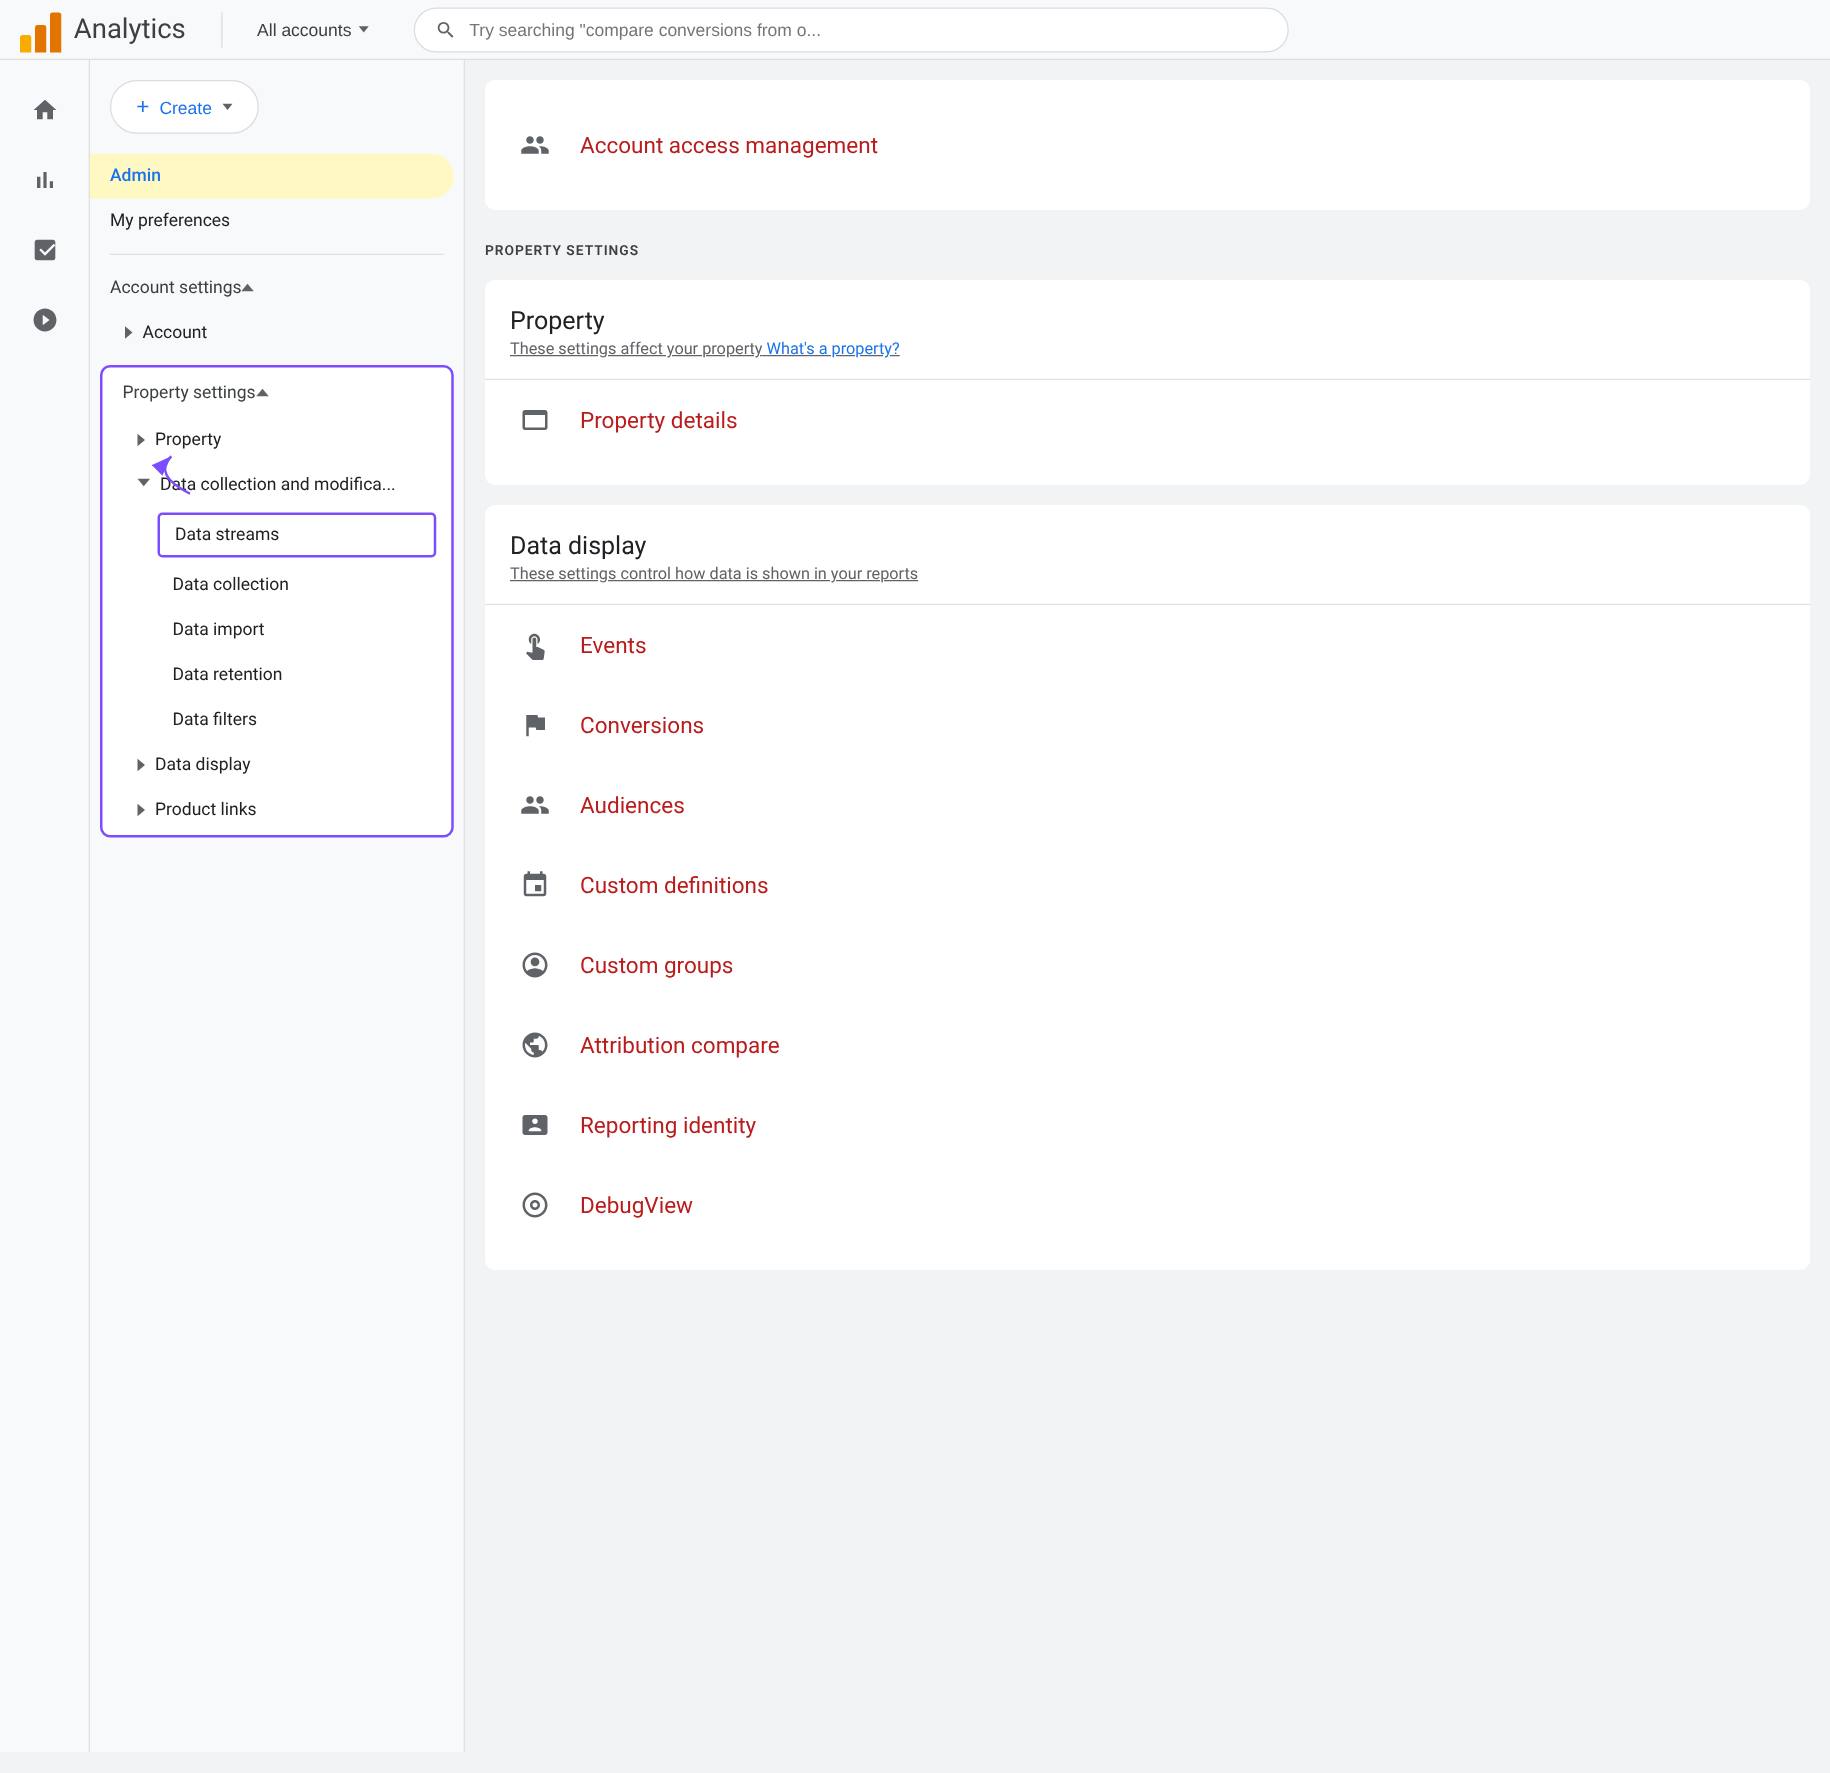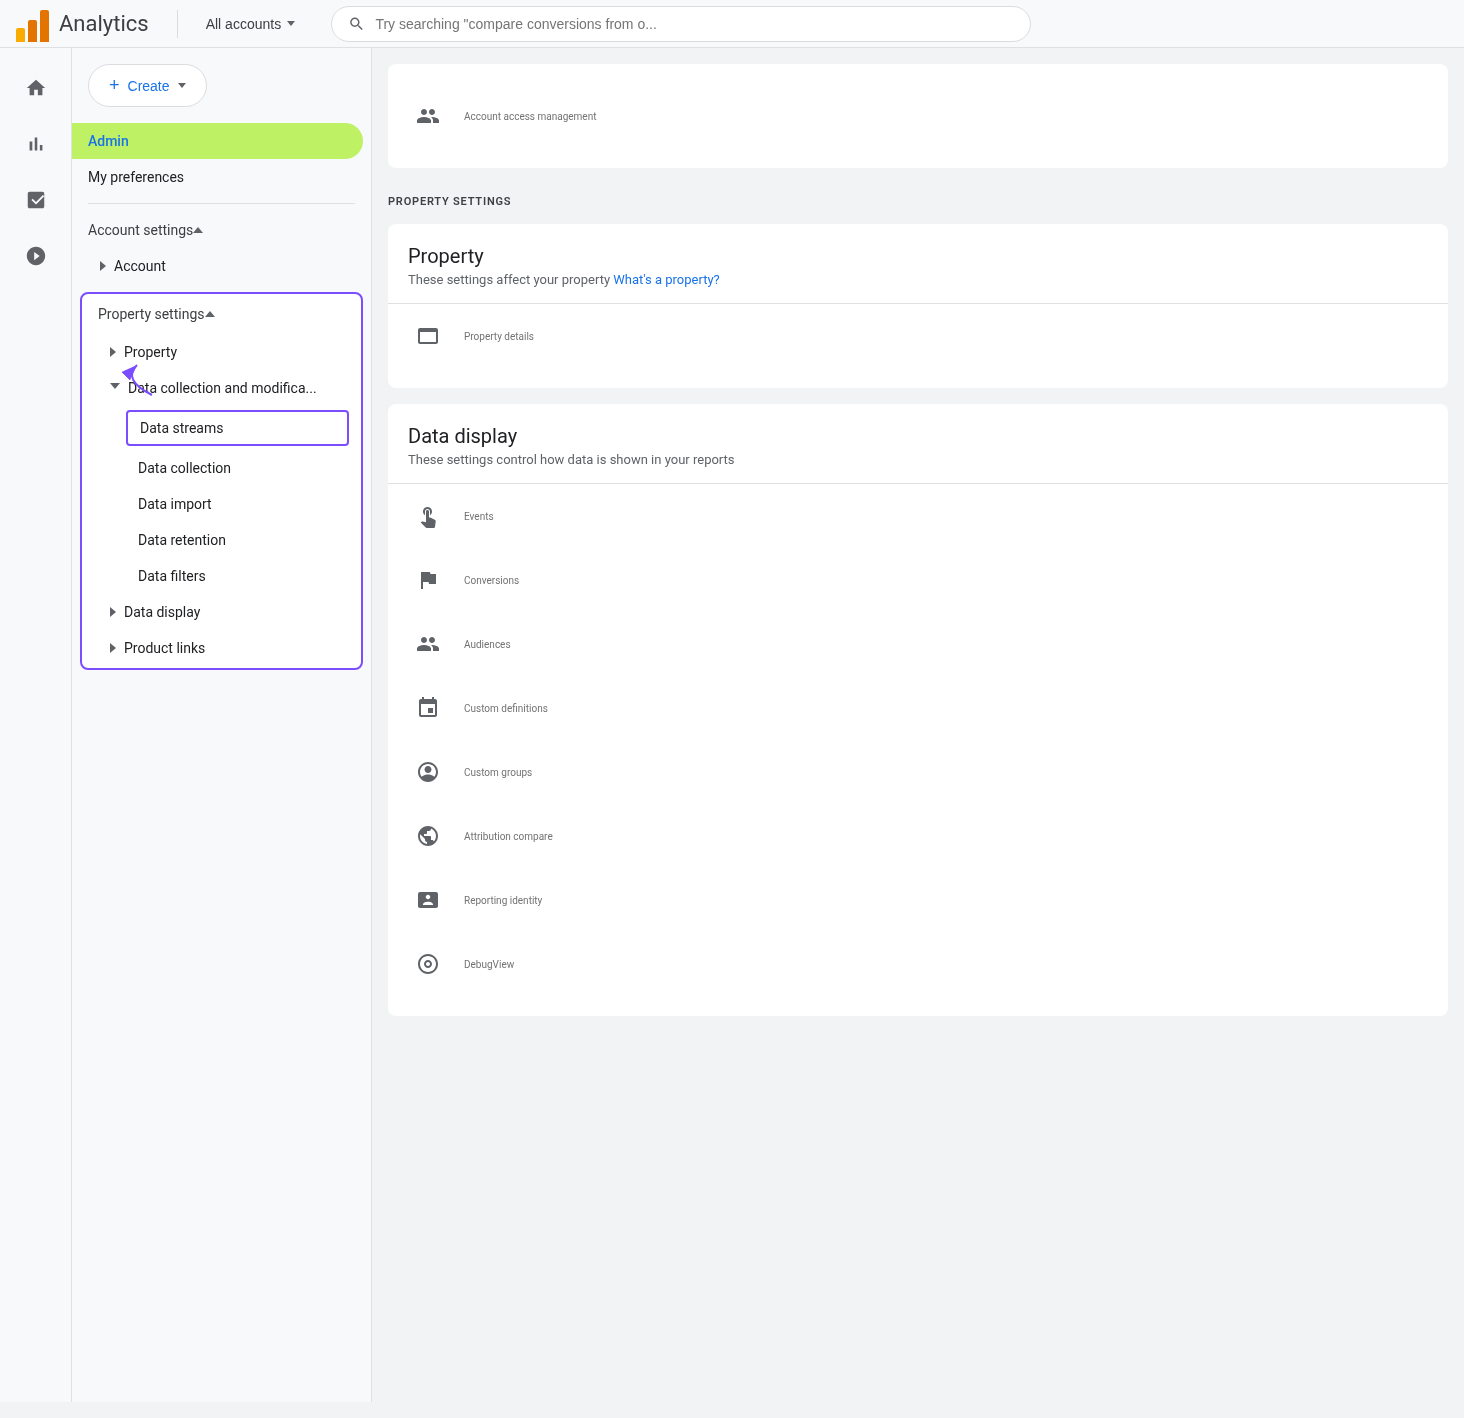--- a/index.html
+++ b/index.html
@@ -141,21 +141,21 @@
     .create-btn .plus { font-size: 18px; }
     .sidebar-nav-item {
       padding: 10px 16px;
       cursor: pointer;
       font-size: 14px;
       color: #202124;
       border-radius: 0 24px 24px 0;
       margin-right: 8px;
     }
     .sidebar-nav-item.active {
-      background: #bef264;
+      background: #fef9c3;
       color: #1a73e8;
       font-weight: 500;
     }
 
     .sidebar-separator {
       height: 1px;
       background: #e0e0e0;
       margin: 8px 16px;
     }
 
@@ -253,34 +253,35 @@
       width: 40px;
       height: 40px;
       display: flex;
       align-items: center;
       justify-content: center;
       color: #5f6368;
       flex-shrink: 0;
     }
     .content-item-icon svg { width: 24px; height: 24px; fill: #5f6368; }
     .content-item-label {
-      font-size: 10px;
-      color: #737373;
+      font-size: 18px;
+      color: #b91c1c;
     }
 
     .section-heading {
       font-size: 20px;
       font-weight: 400;
       color: #202124;
       margin-bottom: 4px;
     }
     .section-desc {
       font-size: 13px;
       color: #5f6368;
       margin-bottom: 16px;
+      text-decoration: underline;
     }
     .section-desc a {
       color: #1a73e8;
       text-decoration: none;
     }
     .content-divider {
       height: 1px;
       background: #e0e0e0;
       margin: 0 -20px;
     }

